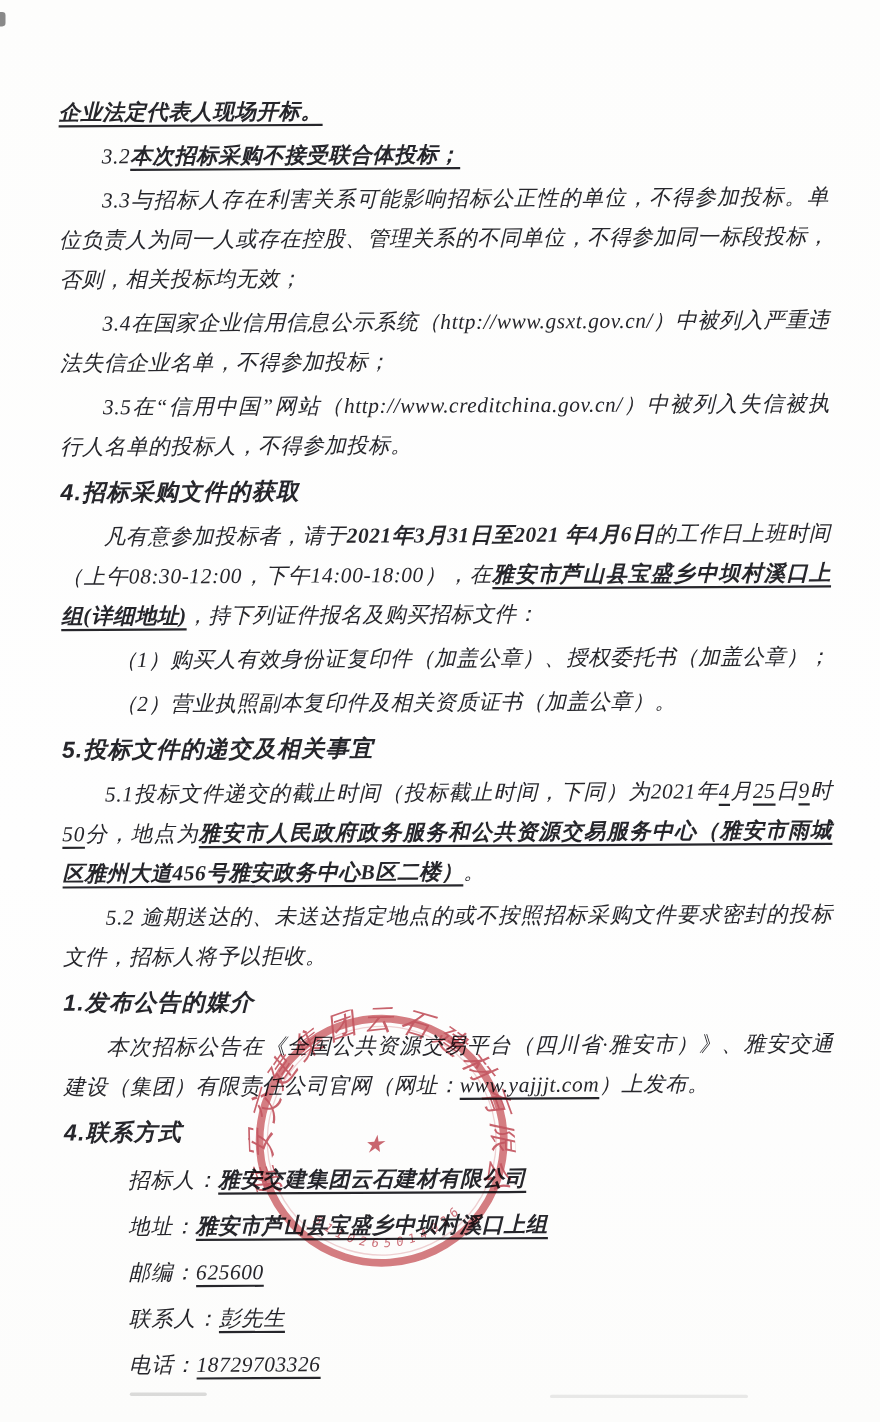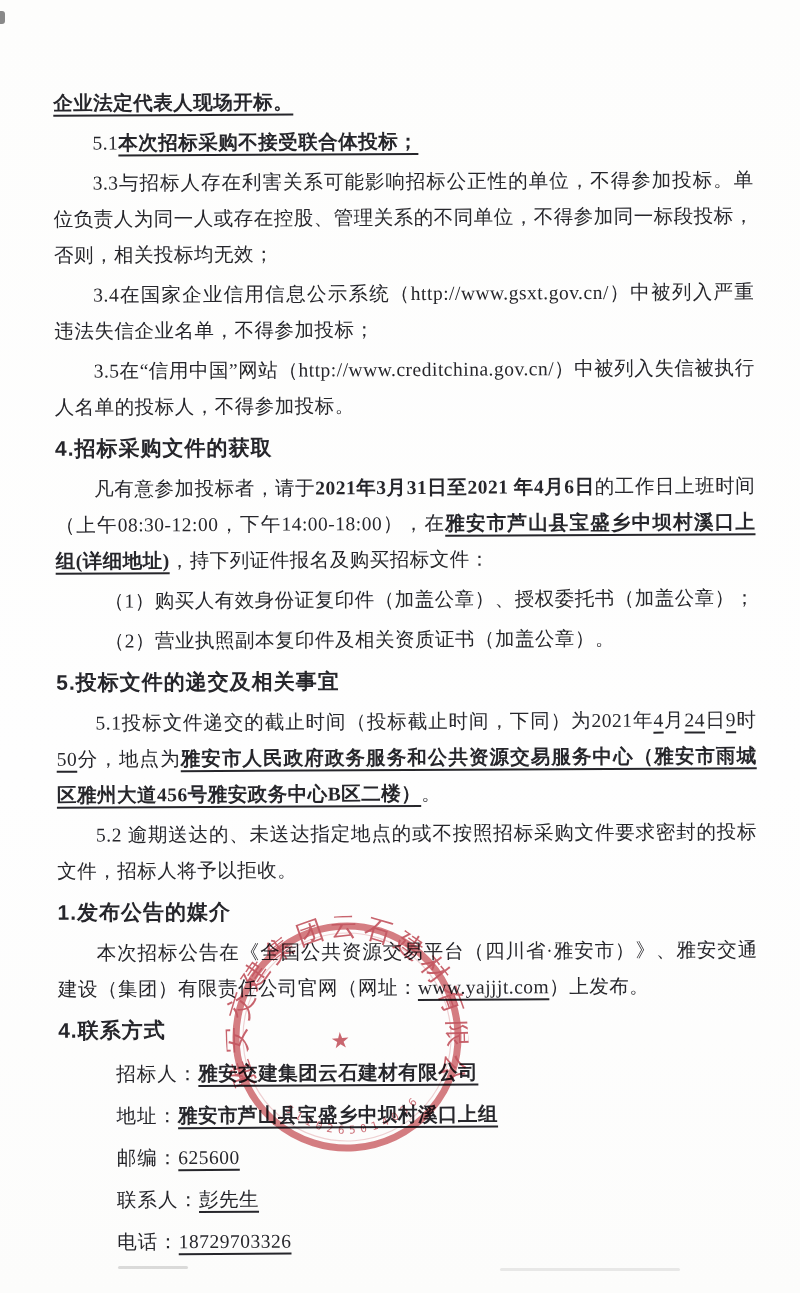--- a/index.html
+++ b/index.html
@@ -8,20 +8,21 @@
     background:#ffffff;
     font-family:"Liberation Serif","DejaVu Serif",serif;
     color:#26262b;
     overflow:hidden;
   }
   .page{
     position:relative;width:800px;height:1293px;
     background:
       linear-gradient(180deg, #fdfdfc 0%, #fefefe 60%, #fcfcfb 100%);
     overflow:hidden;
+    font-style:italic;
   }
   .content{
     padding:84px 44px 0 56px;
     transform:rotate(-0.3deg);
   }
   p.para{
     font-size:19.5px;line-height:36px;margin:0 0 4px;
     letter-spacing:0.5px;text-align:justify;
   }
   h2.heading{
@@ -55,30 +56,30 @@
     background:#ababab;opacity:.25;border-radius:2px;
   }
 </style>
 </head>
 <body>
 
 <div class="page">
   <div class="artifact-topleft"></div>
   <div class="content" id="doc-content">
       <p class="para"><span class="b u">企业法定代表人现场开标。</span></p>
-      <p class="para" style="text-indent: 2em;"><span>5.1</span><span class="b u">本次招标采购不接受联合体投标；</span></p>
+      <p class="para" style="text-indent: 2em;"><span>3.2</span><span class="b u">本次招标采购不接受联合体投标；</span></p>
       <p class="para" style="text-indent: 2em;"><span>3.3与招标人存在利害关系可能影响招标公正性的单位，不得参加投标。单位负责人为同一人或存在控股、管理关系的不同单位，不得参加同一标段投标，否则，相关投标均无效；</span></p>
       <p class="para" style="text-indent: 2em;"><span>3.4在国家企业信用信息公示系统（http://www.gsxt.gov.cn/）中被列入严重违法失信企业名单，不得参加投标；</span></p>
       <p class="para" style="text-indent: 2em;"><span>3.5在“信用中国”网站（http://www.creditchina.gov.cn/）中被列入失信被执行人名单的投标人，不得参加投标。</span></p>
       <h2 class="heading"><span>4.招标采购文件的获取</span></h2>
       <p class="para" style="text-indent: 2em;"><span>凡有意参加投标者，请于</span><span class="b">2021年3月31日至2021 年4月6日</span><span>的工作日上班时间（上午08:30-12:00，下午14:00-18:00），在</span><span class="b u">雅安市芦山县宝盛乡中坝村溪口上组(详细地址)</span><span>，持下列证件报名及购买招标文件：</span></p>
       <p class="para" style="text-indent: 2.5em;"><span>（1）购买人有效身份证复印件（加盖公章）、授权委托书（加盖公章）；</span></p>
       <p class="para" style="text-indent: 2.5em;"><span>（2）营业执照副本复印件及相关资质证书（加盖公章）。</span></p>
       <h2 class="heading"><span>5.投标文件的递交及相关事宜</span></h2>
-      <p class="para" style="text-indent: 2em;"><span>5.1投标文件递交的截止时间（投标截止时间，下同）为2021年</span><span class="u">4</span><span>月</span><span class="u">24</span><span>日</span><span class="u">9</span><span>时</span><span class="u">50</span><span>分，地点为</span><span class="b u">雅安市人民政府政务服务和公共资源交易服务中心（雅安市雨城区雅州大道456号雅安政务中心B区二楼）</span><span>。</span></p>
+      <p class="para" style="text-indent: 2em;"><span>5.1投标文件递交的截止时间（投标截止时间，下同）为2021年</span><span class="u">4</span><span>月</span><span class="u">25</span><span>日</span><span class="u">9</span><span>时</span><span class="u">50</span><span>分，地点为</span><span class="b u">雅安市人民政府政务服务和公共资源交易服务中心（雅安市雨城区雅州大道456号雅安政务中心B区二楼）</span><span>。</span></p>
       <p class="para" style="text-indent: 2em;"><span>5.2 逾期送达的、未送达指定地点的或不按照招标采购文件要求密封的投标文件，招标人将予以拒收。</span></p>
       <h2 class="heading"><span>1.发布公告的媒介</span></h2>
       <p class="para" style="text-indent: 2em;"><span>本次招标公告在《全国公共资源交易平台（四川省·雅安市）》、雅安交通建设（集团）有限责任公司官网（网址：</span><span class="u">www.yajjjt.com</span><span>）上发布。</span></p>
       <h2 class="heading"><span>4.联系方式</span></h2>
       <div class="contact-row"><span class="c-label">招标人：</span><span class="c-value b">雅安交建集团云石建材有限公司</span></div>
       <div class="contact-row"><span class="c-label">地址：</span><span class="c-value b">雅安市芦山县宝盛乡中坝村溪口上组</span></div>
       <div class="contact-row"><span class="c-label">邮编：</span><span class="c-value">625600</span></div>
       <div class="contact-row"><span class="c-label">联系人：</span><span class="c-value">彭先生</span></div>
       <div class="contact-row"><span class="c-label">电话：</span><span class="c-value">18729703326</span></div>
     </div>

